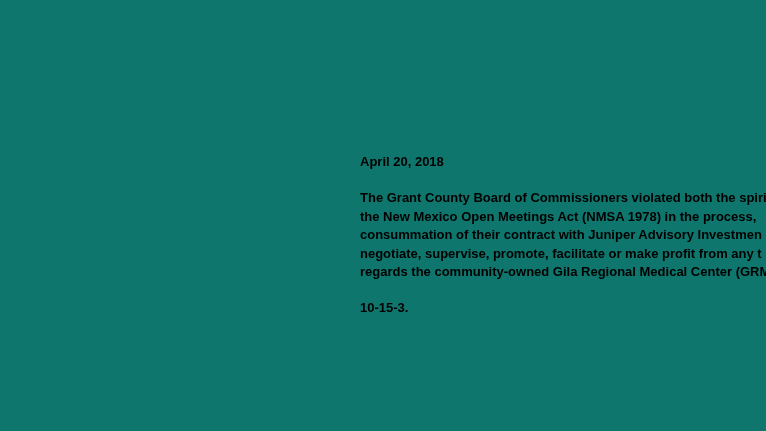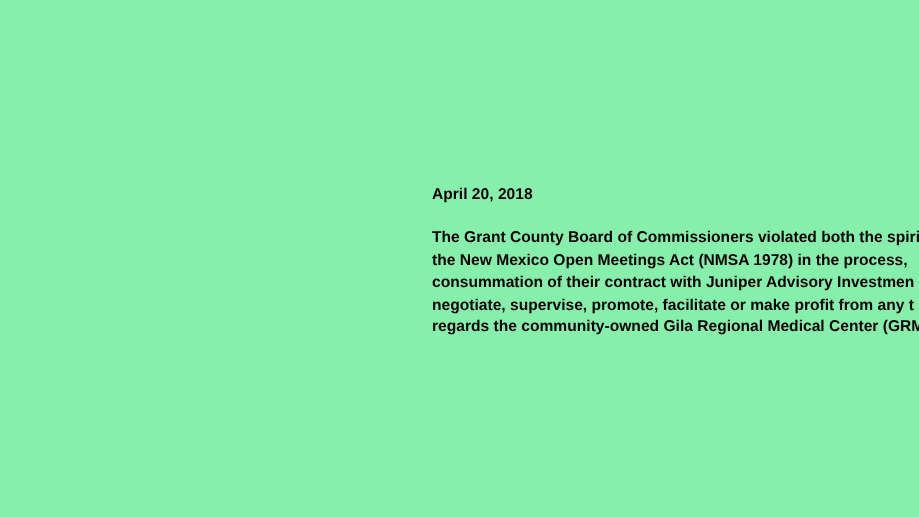--- a/index.html
+++ b/index.html
@@ -4,21 +4,21 @@
 <style>
   html, body {
     margin: 0;
     padding: 0;
     background: #ffffff;
   }
   .page {
     position: relative;
     width: 766px;
     height: 431px;
-    background: #86efac;
+    background: #0f766e;
     overflow: hidden;
     font-family: "Liberation Sans", sans-serif;
     font-weight: 700;
     font-size: 13px;
     line-height: 18.5px;
     color: #000000;
   }
   .text-block {
     position: absolute;
     left: 360px;
@@ -42,15 +42,16 @@
 
   <div class="text-block para-1">
     <div class="line">The Grant County Board of Commissioners violated both the spiri</div>
     <div class="line">the New Mexico Open Meetings Act (NMSA 1978) in the process,</div>
     <div class="line">consummation of their contract with Juniper Advisory Investmen</div>
     <div class="line">negotiate, supervise, promote, facilitate or make profit from any t</div>
     <div class="line">regards the community-owned Gila Regional Medical Center (GRM</div>
   </div>
 
   <div class="text-block para-2">
+    <div class="line">10-15-3.</div>
   </div>
 
 </div>
 
 </body></html>

